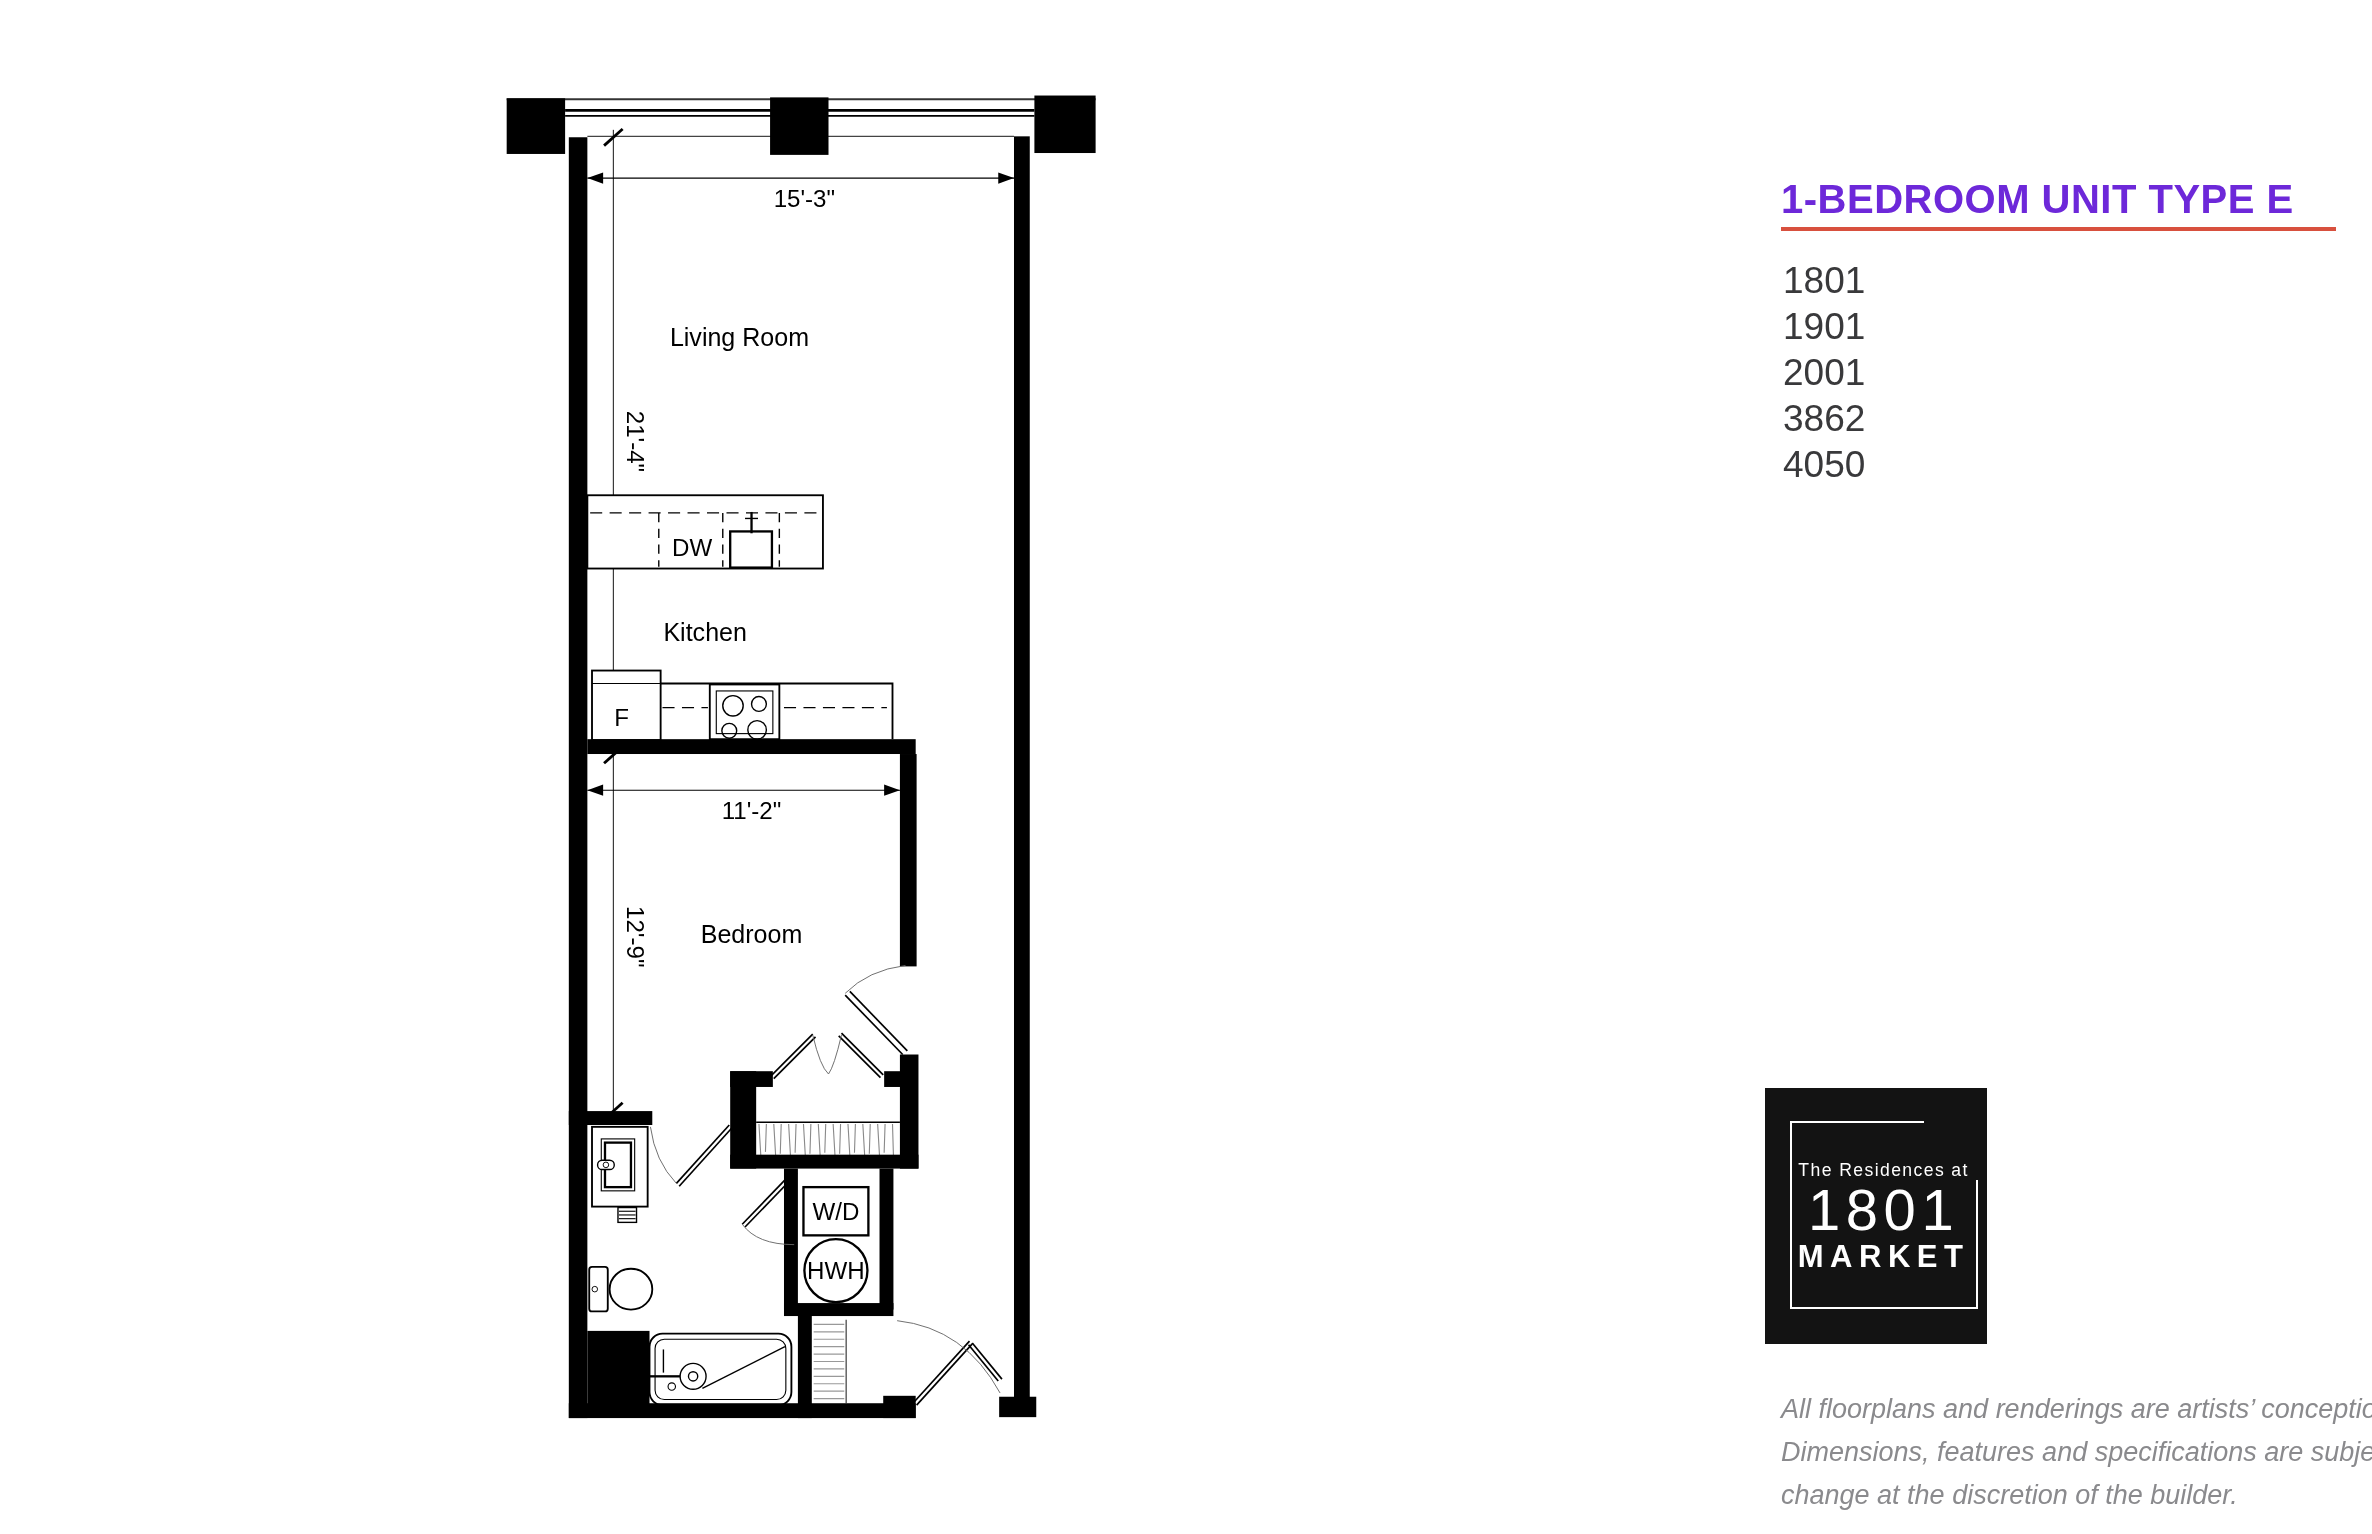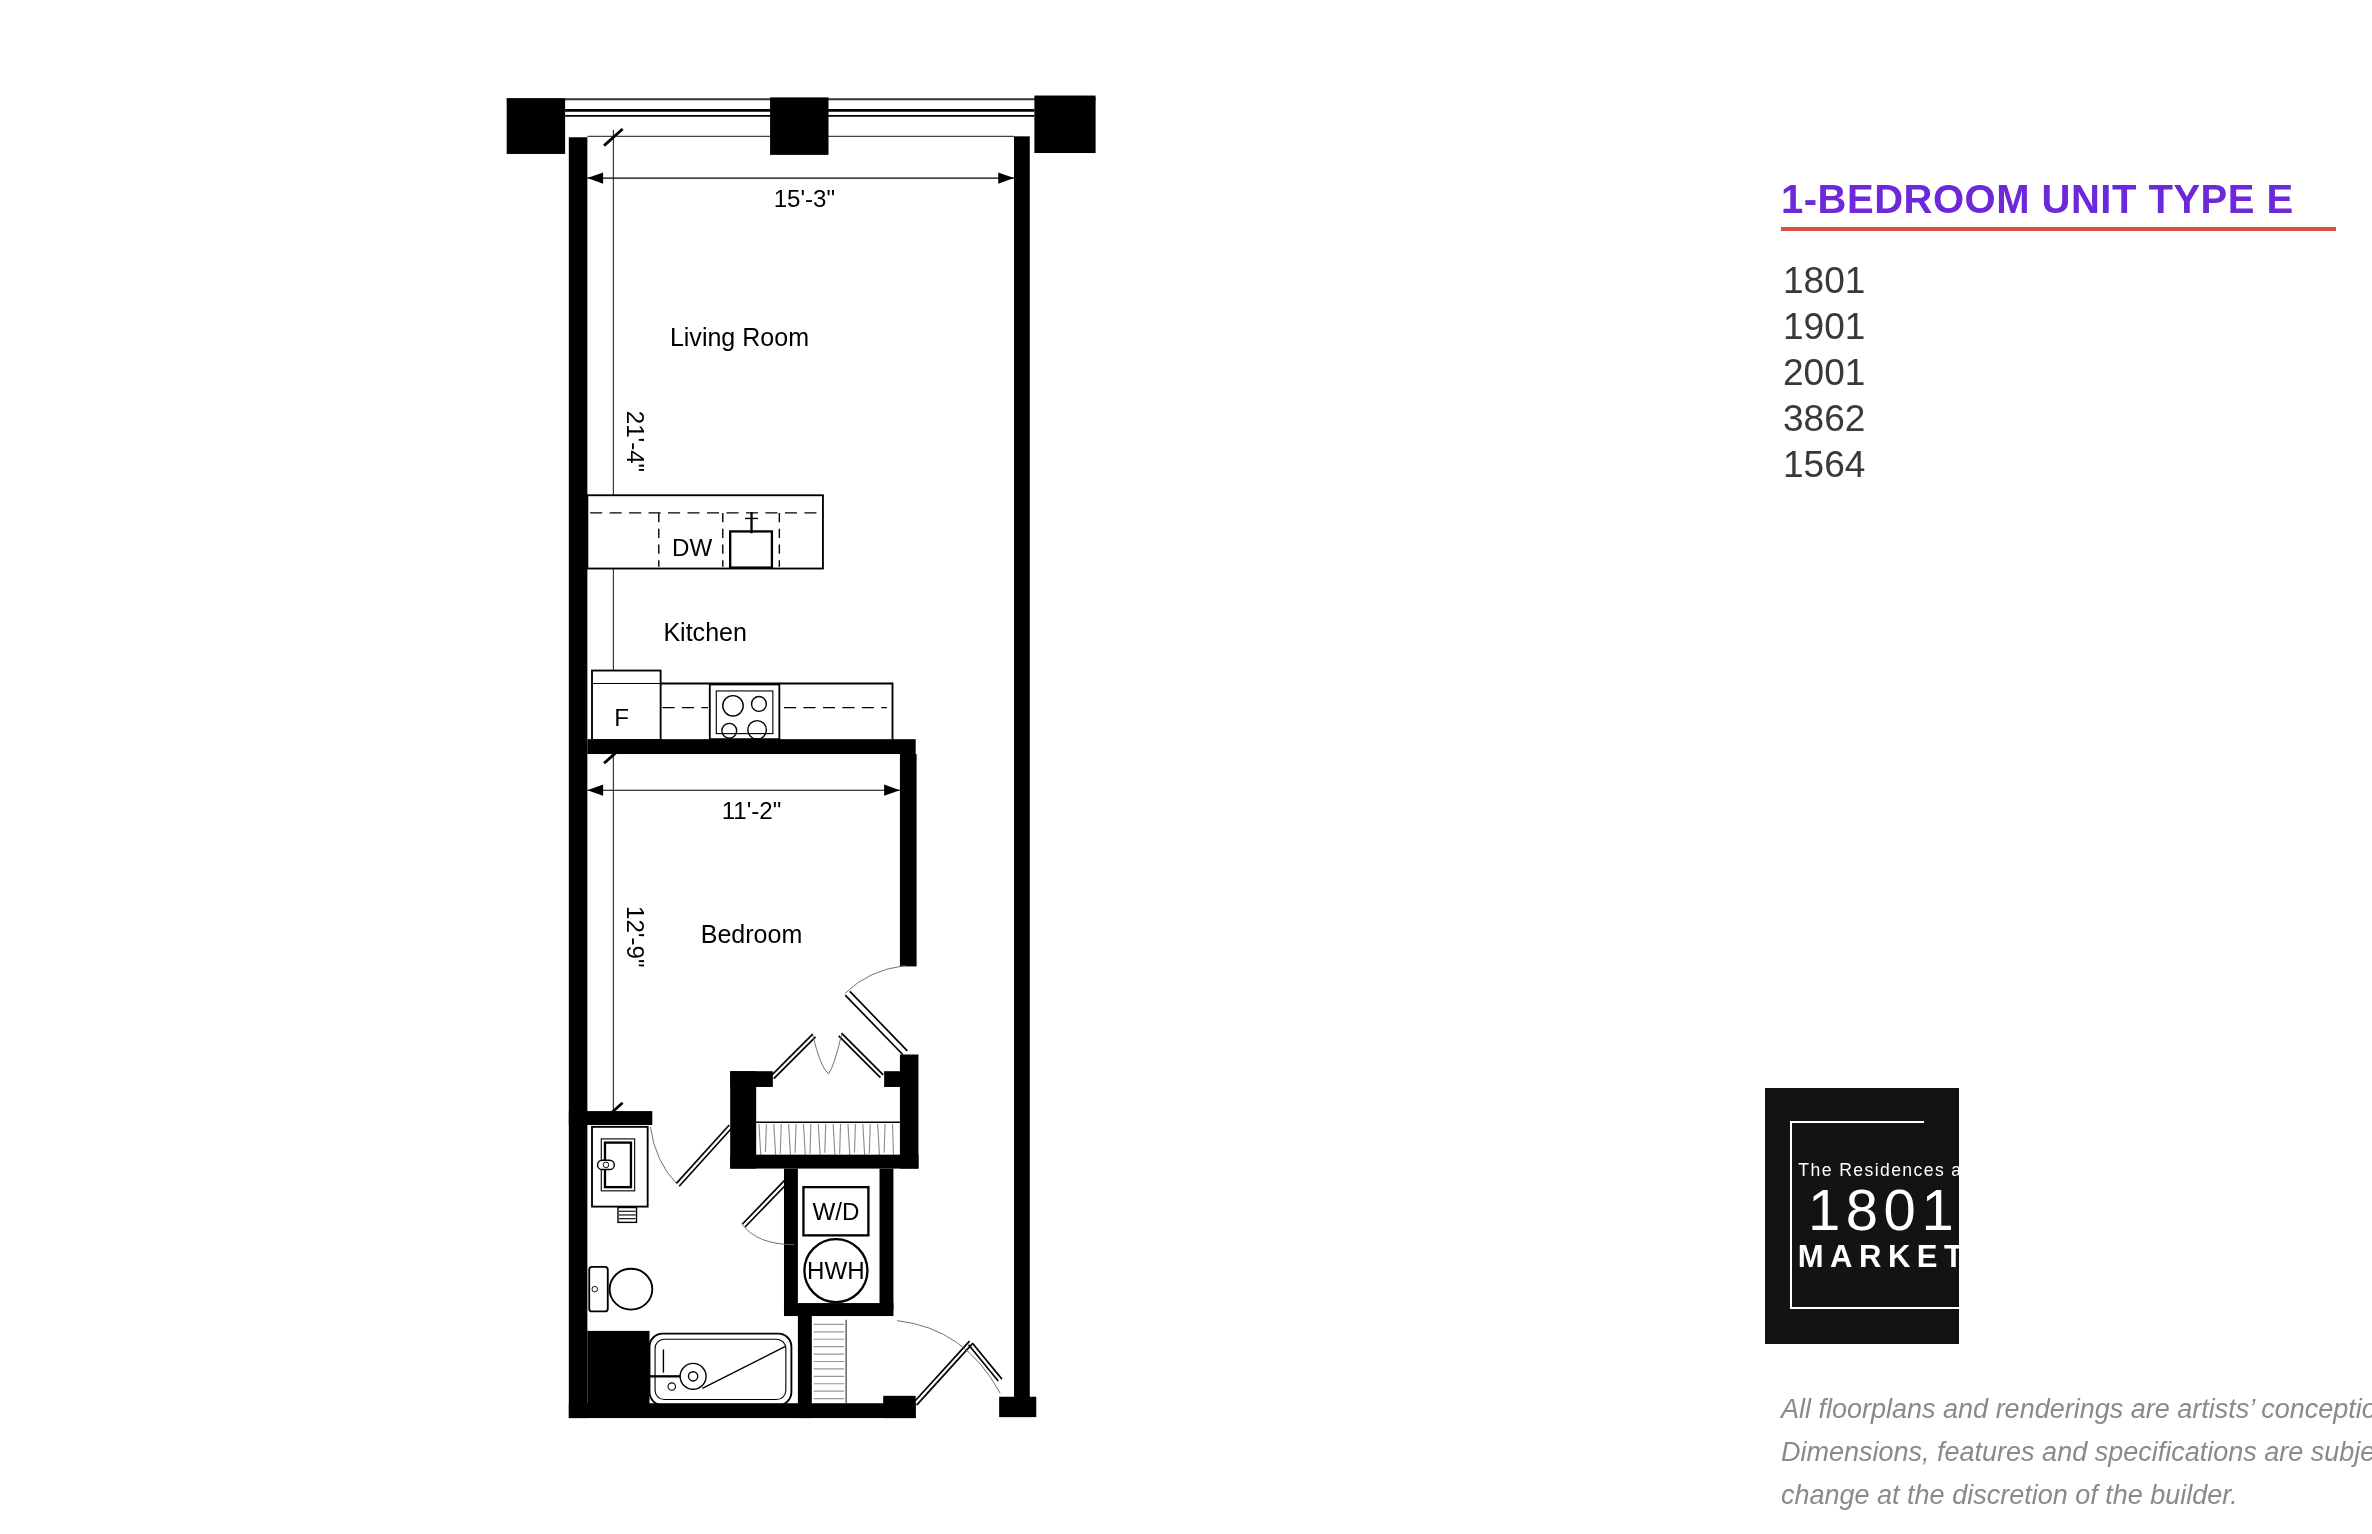--- a/index.html
+++ b/index.html
@@ -11,21 +11,21 @@
   .t{font-family:"Liberation Sans",sans-serif;fill:#000;}
   .lbl{font-size:27px;}
   .dim{font-size:26px;}
   .fx{font-size:26px;}
   
   .panel-title{position:absolute;left:1781px;top:177px;font-size:40px;font-weight:bold;
                letter-spacing:0.5px;white-space:nowrap;}
   .title-rule{position:absolute;left:1781px;top:227px;width:555px;height:3.7px;}
   .units{position:absolute;left:1783px;top:258px;font-size:37px;font-weight:300;
          color:#39393b;line-height:46px;}
-  .logo{position:absolute;left:1765px;top:1088px;width:194px;height:256px;background:#131313;}
+  .logo{position:absolute;left:1765px;top:1088px;width:222px;height:256px;background:#131313;}
   .logo .fl{position:absolute;background:#ffffff;}
   .fl-top{left:25px;top:33px;width:134px;height:1.9px;}
   .fl-left{left:25px;top:33px;width:1.9px;height:187px;}
   .fl-bottom{left:25px;top:219px;width:187px;height:1.9px;}
   .fl-right{left:211px;top:92px;width:1.9px;height:129px;}
   .logo-text{position:absolute;left:18.6px;width:200px;text-align:center;color:#ffffff;}
   .logo-line1{top:72px;font-size:17.6px;letter-spacing:1.4px;}
   .logo-line2{top:93px;font-size:58px;font-weight:300;letter-spacing:5.6px;line-height:58px;}
   .logo-line3{top:151px;font-size:31px;font-weight:bold;letter-spacing:6.5px;}
   .disclaimer{position:absolute;left:1781px;top:1388px;font-size:27px;font-style:italic;
@@ -191,21 +191,21 @@
   </svg>
 
   <div class="panel-title" style="color: #6d28d9;">1-BEDROOM UNIT TYPE E</div>
   <div class="title-rule" style="background: rgb(216, 80, 62);"></div>
 
   <div class="units">
     <div>1801</div>
     <div>1901</div>
     <div>2001</div>
     <div>3862</div>
-    <div>1564</div>
+    <div>4050</div>
   </div>
 
   <div class="logo">
     <div class="fl fl-top"></div>
     <div class="fl fl-left"></div>
     <div class="fl fl-bottom"></div>
     <div class="fl fl-right"></div>
     <div class="logo-text logo-line1">The Residences at</div>
     <div class="logo-text logo-line2">1801</div>
     <div class="logo-text logo-line3">MARKET</div>

